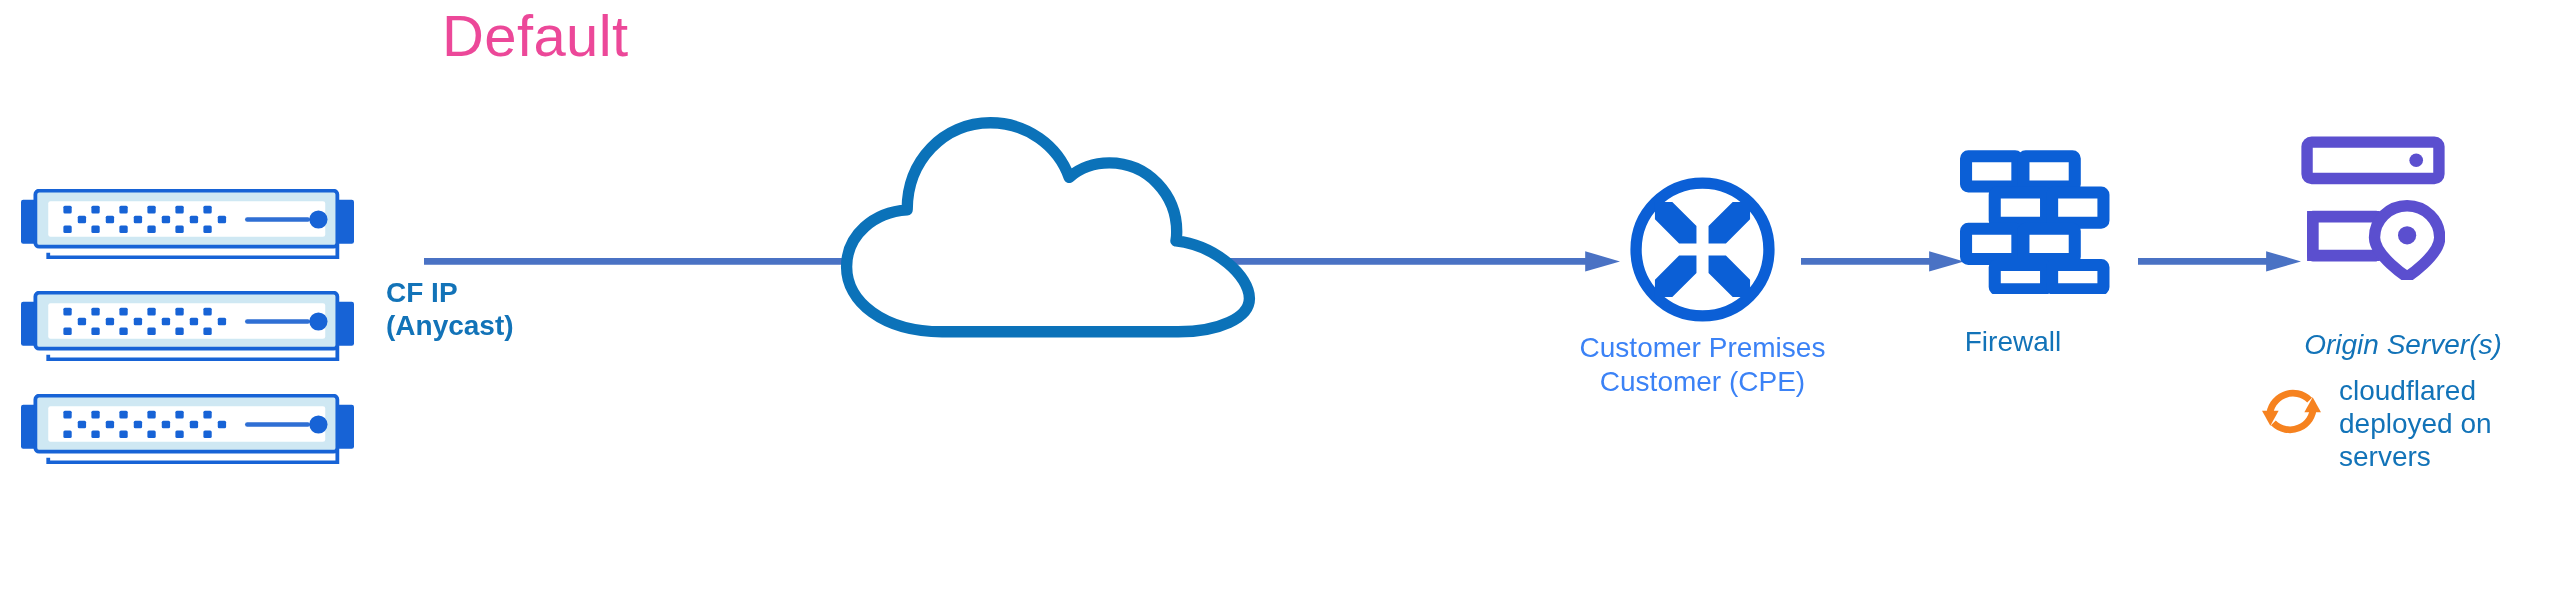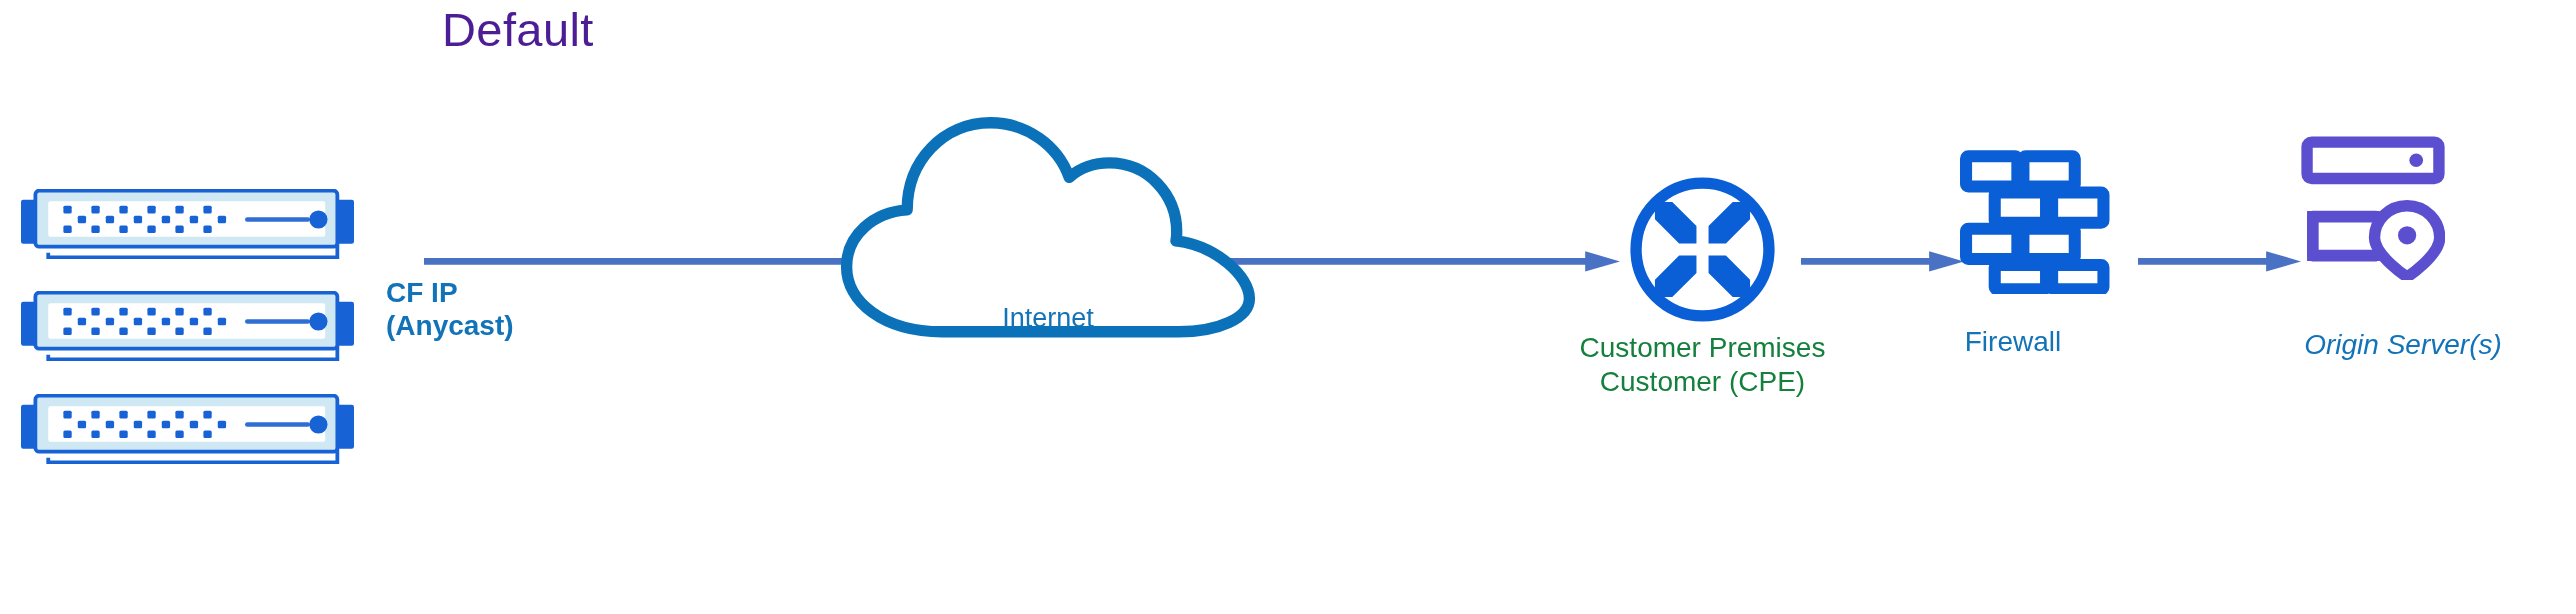--- a/index.html
+++ b/index.html
@@ -17,22 +17,22 @@
     height: 614px;
     background: #ffffff;
     overflow: hidden;
   }
   .abs { position: absolute; }
 
   
   #diagram-title {
     left: 442px;
     top: 1.5px;
-    font-size: 47px;
-    color: #4c1d95;
+    font-size: 58px;
+    color: #ec4899;
     letter-spacing: 0.4px;
     white-space: nowrap;
   }
 
   
   #cloudflare-logo {
     left: 30px;
     top: 97px;
     width: 318px;
     height: 98px;
@@ -100,21 +100,21 @@
 
   
   #cpe-icon { left: 1627px; top: 174px; width: 151px; height: 151px; }
   #cpe-label {
     left: 1483px;
     top: 331px;
     width: 439px;
     text-align: center;
     font-size: 28px;
     line-height: 34px;
-    color: #15803d;
+    color: #3b82f6;
   }
 
   
   #firewall-icon { left: 1960px; top: 150px; width: 151px; height: 144px; }
   #firewall-label {
     left: 1824px;
     top: 325px;
     width: 378px;
     text-align: center;
     font-size: 28px;
@@ -265,21 +265,20 @@
              C 62 298 14 258 14 212
              C 14 170 50 140 94 137
              C 94 72 142 22 204 22
              C 252 22 293 52 308 94
              C 322 82 341 75 361 75
              C 412 75 450 117 450 166
              C 450 170 450 174 449 178
              C 501 184 546 224 546 254
              C 546 280 505 298 452 298 Z" fill="#ffffff" stroke="#0b72b9" stroke-width="15" stroke-linejoin="round"></path>
   </svg>
-  <div class="abs" id="internet-label">Internet</div>
 
 
   <div class="abs" id="label-cf-ip">
     <div>CF IP</div>
     <div>(Anycast)</div>
   </div>
 
   <svg class="abs" id="cpe-icon" viewBox="0 0 200 200">
     <circle cx="100" cy="100" r="88" fill="#ffffff" stroke="#0b5fd6" stroke-width="15"></circle>
 
@@ -336,15 +335,30 @@
     <path d="M100 106 L15.5 106 L15.5 158 L100 158" fill="none" stroke="#5b4fcf" stroke-width="15" stroke-linejoin="round"></path>
     <path d="M100 98.5 L15.5 98.5 M100 165.5 L15.5 165.5" stroke="#5b4fcf" stroke-width="0"></path>
     <path d="M8 99 L104 99 L104 114 L23 114 L23 150 L104 150 L104 165 L8 165 Z" fill="#5b4fcf"></path>
 
     <path d="M140 92 C164 92 183 111 183 134 C183 158 140 186 140 186
              C140 186 97 158 97 134 C97 111 116 92 140 92 Z" fill="#ffffff" stroke="#5b4fcf" stroke-width="15"></path>
     <circle cx="140" cy="131" r="12" fill="#5b4fcf"></circle>
   </svg>
   <div class="abs" id="origin-label">Origin Server(s)</div>
 
+  <div class="abs" id="cloudflared-note">
+    <svg id="cloudflared-icon" viewBox="0 0 86 86">
+      <g fill="none" stroke="#f6821f" stroke-width="9" stroke-linecap="butt">
+        <path d="M14 50 A 31 31 0 0 1 67 28"></path>
+        <path d="M72 36 A 31 31 0 0 1 19 58"></path>
+      </g>
+      <path d="M4 42 L26 42 L15 62 Z" fill="#f6821f"></path>
+      <path d="M82 44 L60 44 L71 24 Z" fill="#f6821f"></path>
+    </svg>
+    <div id="cloudflared-text">
+      <div>cloudflared</div>
+      <div>deployed on</div>
+      <div>servers</div>
+    </div>
+  </div>
 
 </div>
 
 
 </body></html>

